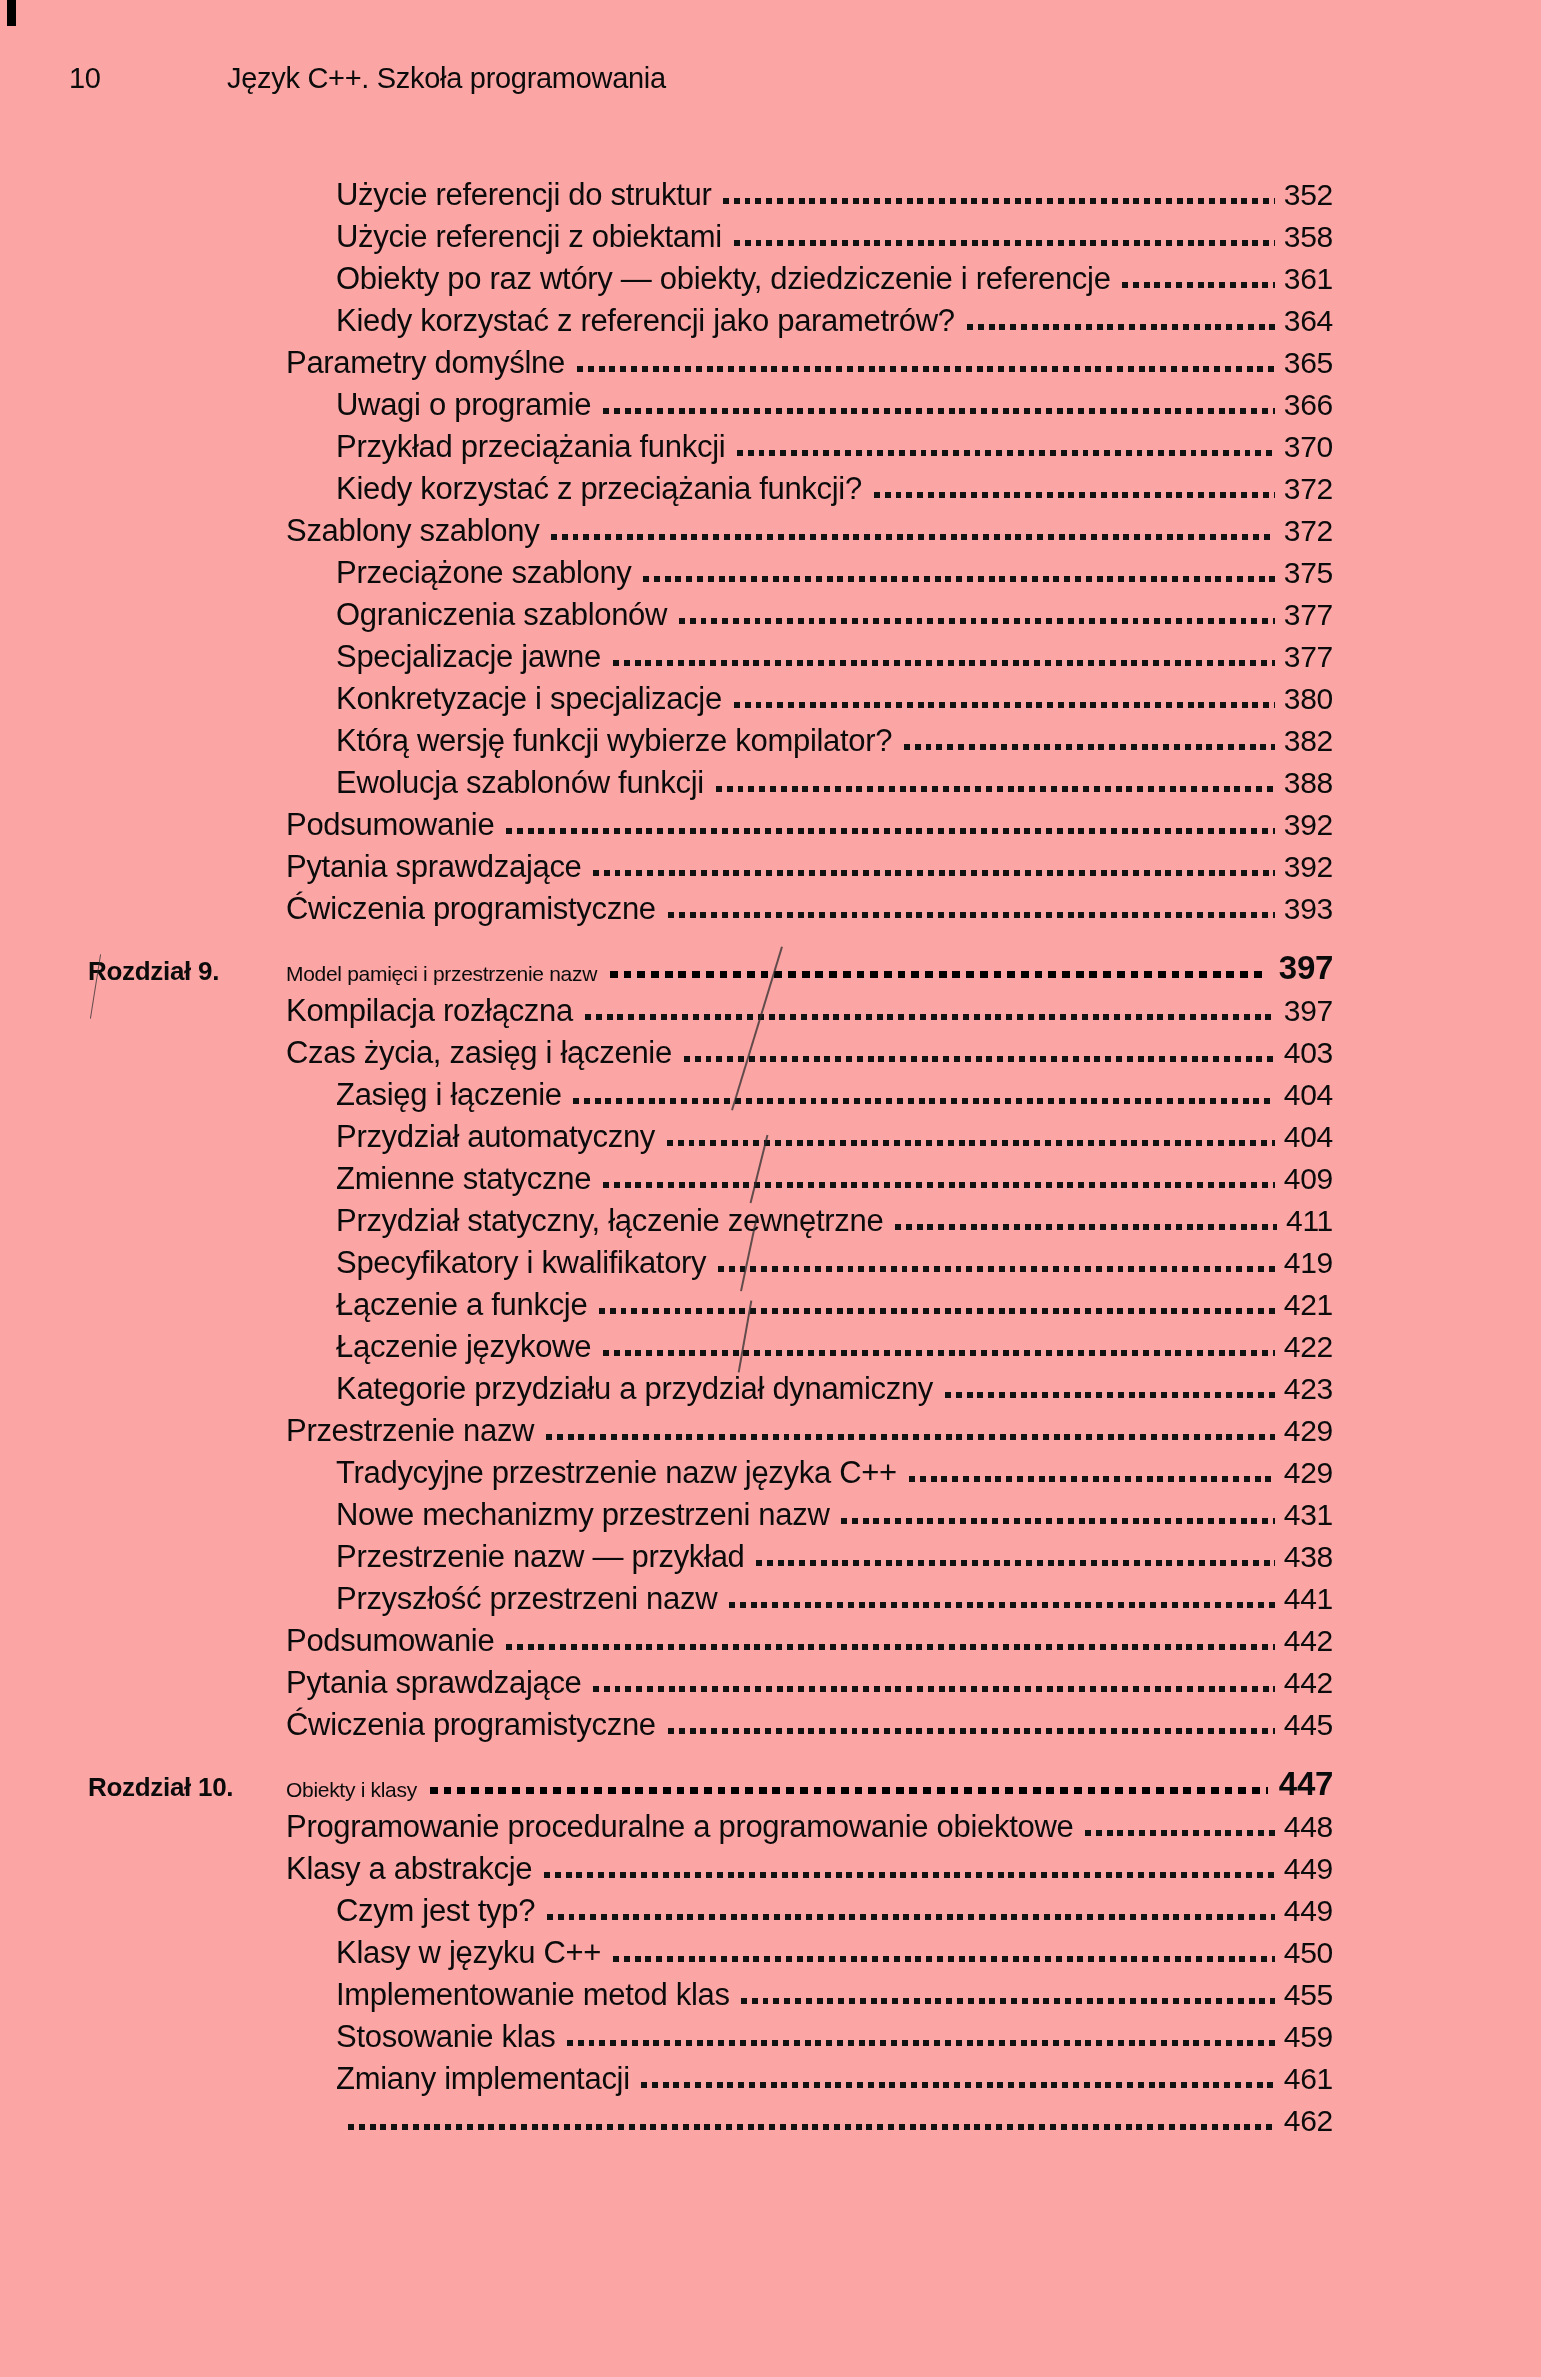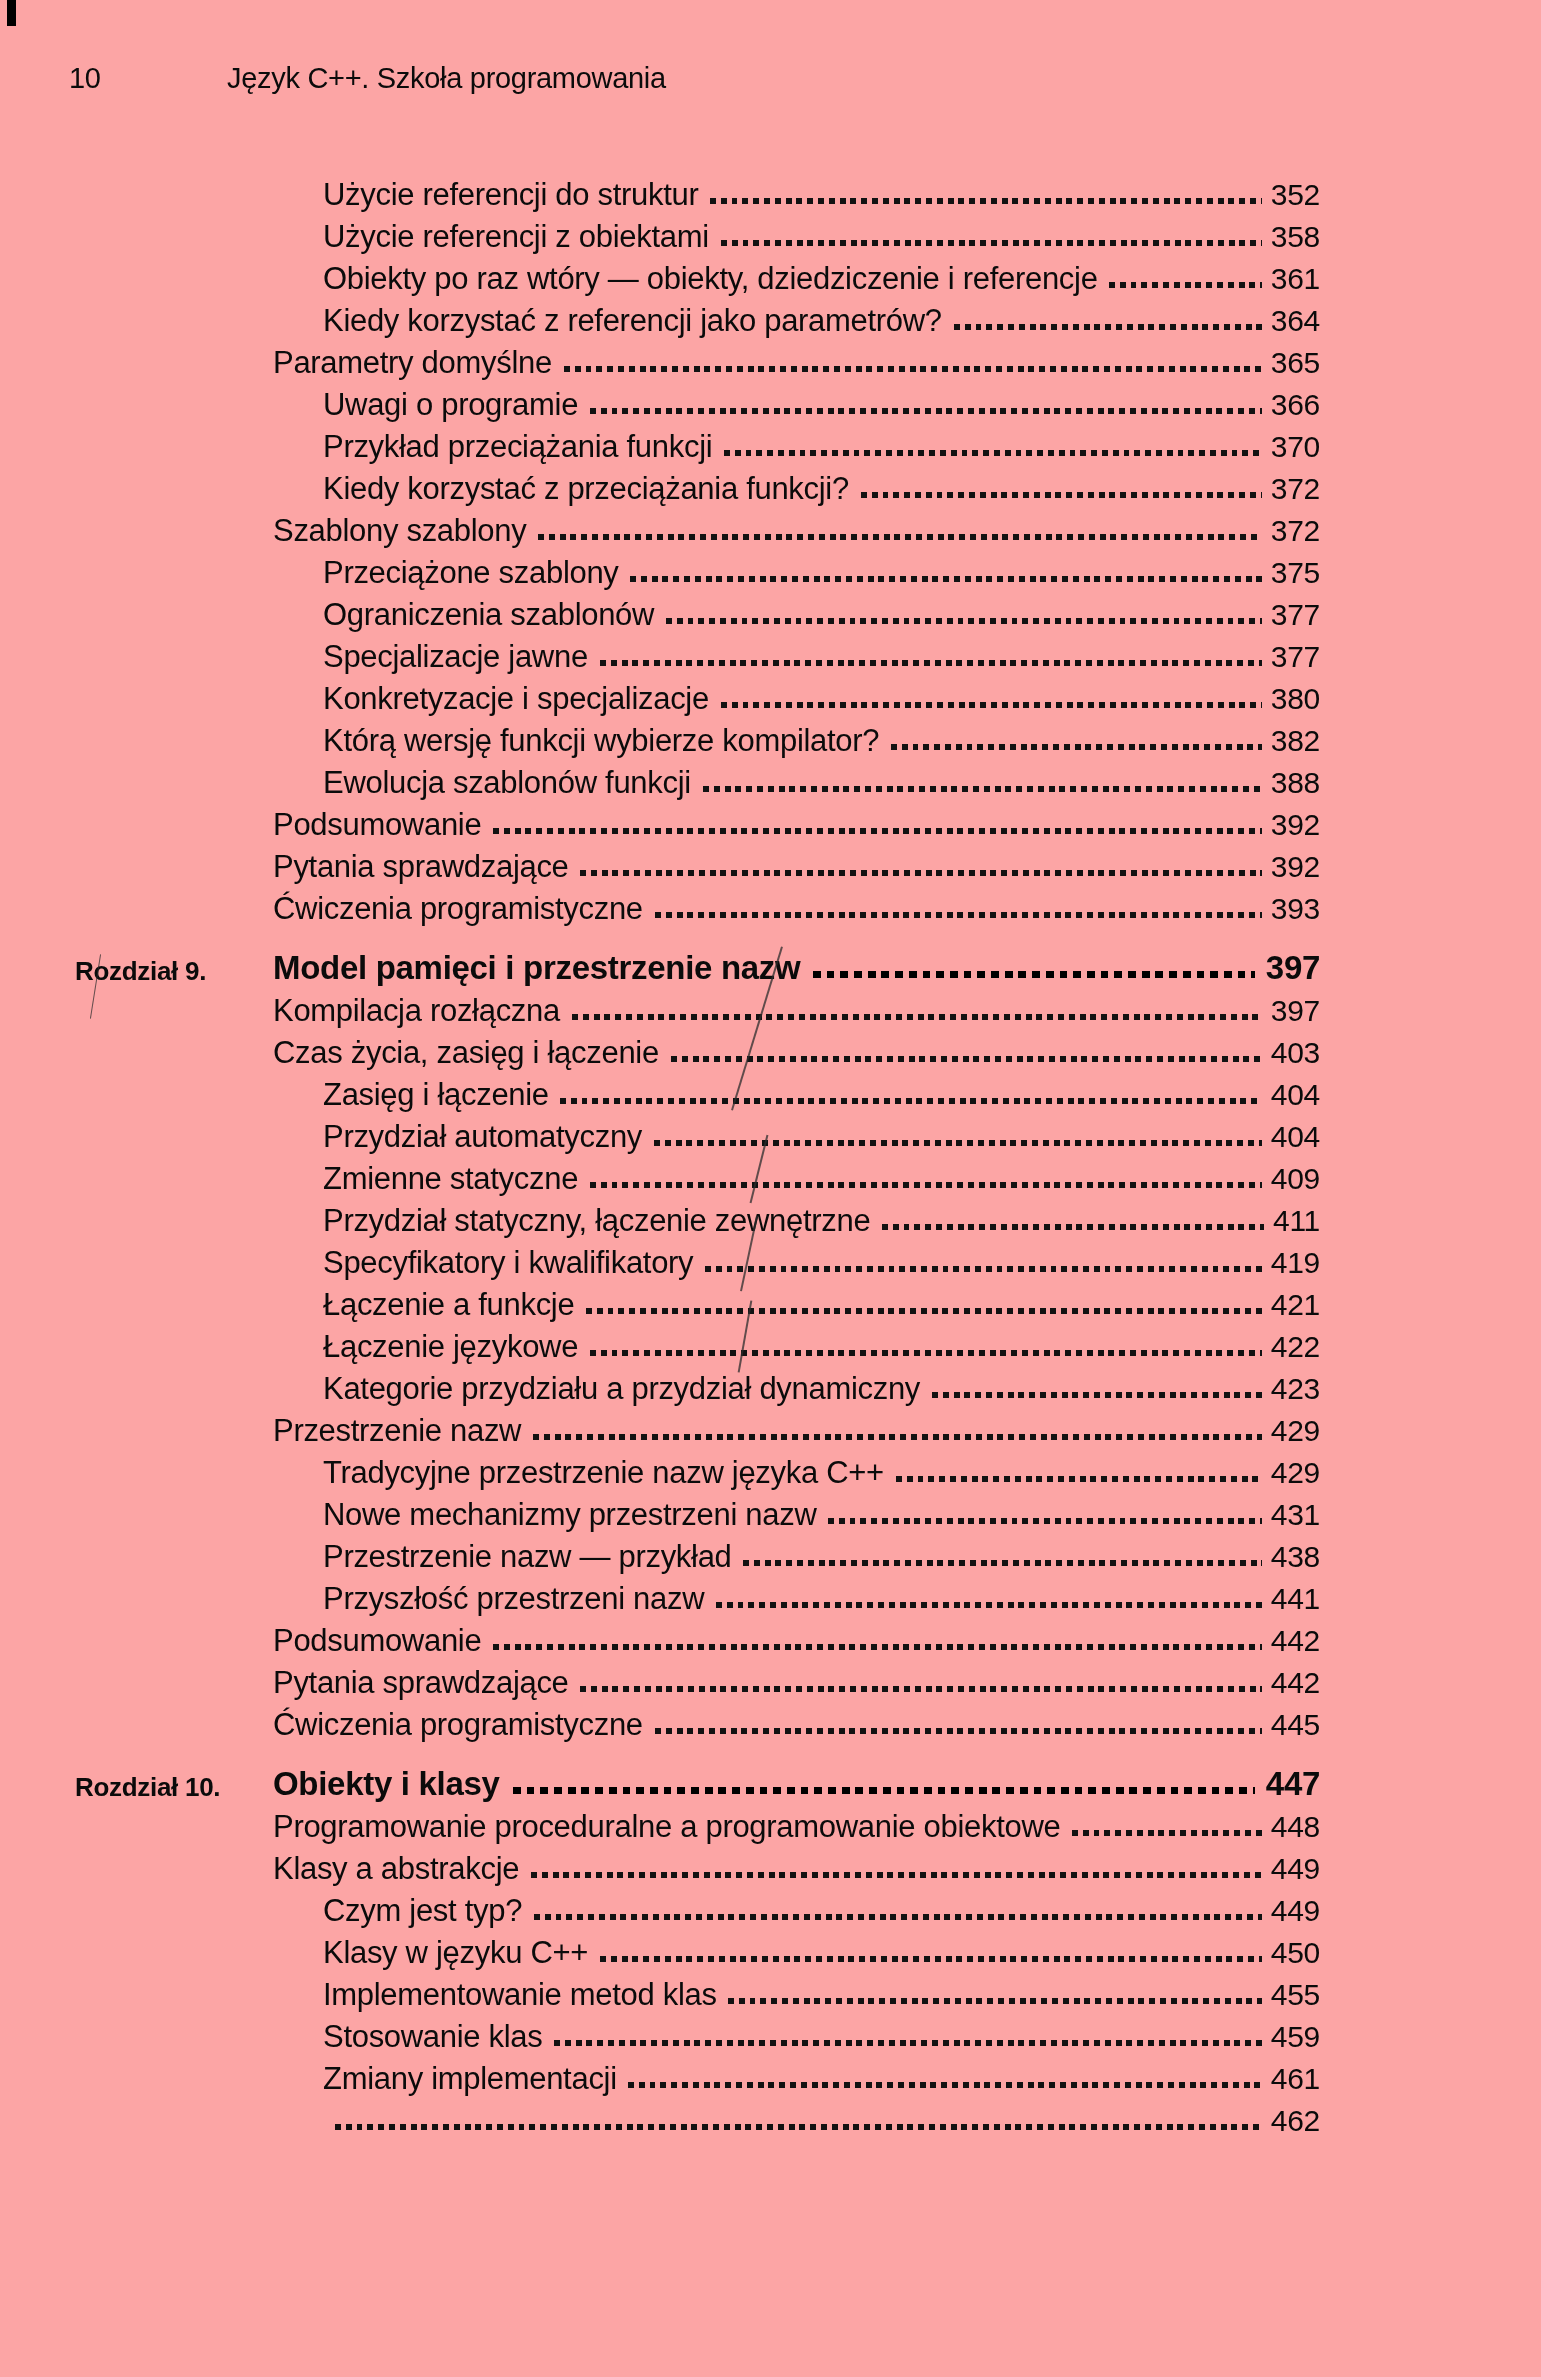--- a/index.html
+++ b/index.html
@@ -12,21 +12,21 @@
     overflow:hidden;
     padding-left:42px;
   }
   
   #running-head{position:absolute;top:64px;left:0;width:100%;height:33px;}
   #running-head .pgnum{position:absolute;left:69px;top:0;font-size:29px;line-height:1;letter-spacing:-0.3px;}
   #running-head .booktitle{position:absolute;left:227px;top:0;font-size:29px;line-height:1;letter-spacing:-0.3px;}
 
   
   #toc{
-    position:absolute;top:0;left:0;
+    position:absolute;top:0;left:13px;
     width:1364px;
     padding:168px 44px 0 0;
     box-sizing:border-box;
   }
   .row{
     display:flex;
     align-items:flex-end;
     height:42px;
     letter-spacing:-0.3px;
     white-space:nowrap;
@@ -44,21 +44,21 @@
   .row.chapter{
     padding-left:75px;
     margin-top:18px;
     font-weight:bold;
   }
   .row.chapter .chlabel{
     font-size:26px;line-height:1;
     min-width:198px;
     font-weight:bold;
   }
-  .row.chapter .txt{font-size:33px;font-weight:bold;}
+  .row.chapter .txt{font-size:21px;font-weight:normal;}
   .row.chapter .pg{font-size:33px;font-weight:bold;}
   .row.chapter .leader{
     height:7.2px;
     margin:0 10.4px 5.9px 13px;
     background:repeating-linear-gradient(90deg,#000 0 7.8px,transparent 7.8px 13.7px);
   }
 
   
   .scan-mark{position:absolute;width:2px;background:#2e2e2e;opacity:.75;}
   #mark-1{left:756px;top:943px;height:171px;transform:rotate(17deg);}

